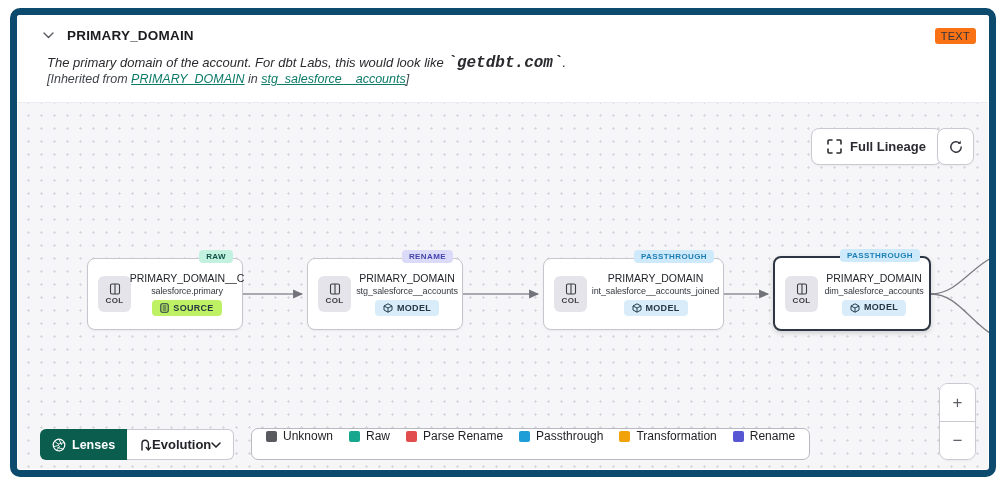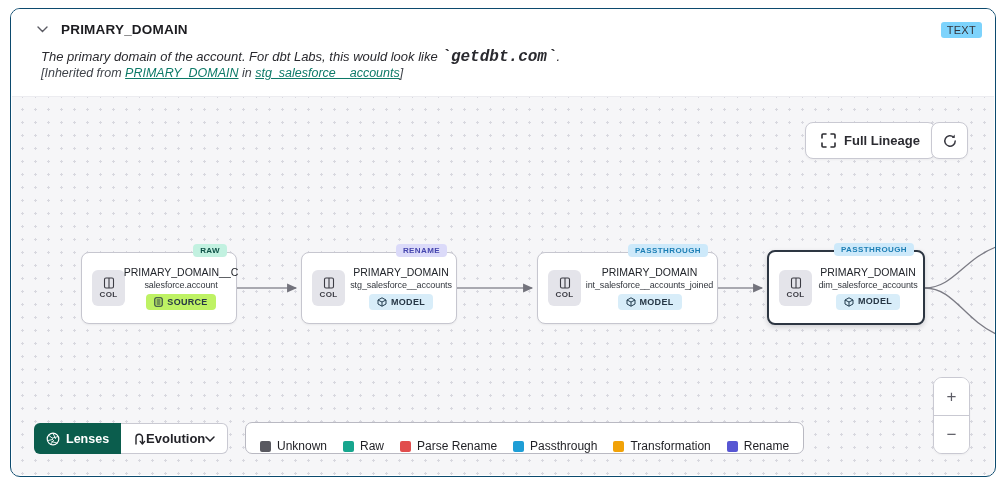--- a/index.html
+++ b/index.html
@@ -1,26 +1,26 @@
 <!DOCTYPE html>
 <html><head>
 <meta charset="utf-8">
 <style>
   * { margin:0; padding:0; box-sizing:border-box; }
   html,body { width:1008px; height:485px; background:#ffffff; font-family:"Liberation Sans", sans-serif; overflow:hidden; }
   .card {
     position:absolute; left:10px; top:8px; width:986px; height:469px;
-    background:#ffffff; border:1px solid #0c4a6e; border-radius:10px; overflow:hidden;
+    background:#ffffff; border:7px solid #0c4a6e; border-radius:10px; overflow:hidden;
   }
   
   .card-header { position:relative; padding:8px 14px 6px 20px; height:87px; background:#ffffff; }
   .title-row { display:flex; align-items:center; height:24px; }
   .hdr-chevron { width:22px; height:18px; display:flex; align-items:center; justify-content:center; color:#5b5b63; cursor:pointer; }
   .hdr-title { font-size:13.5px; font-weight:700; color:#1c1c20; margin-left:8px; letter-spacing:.2px; }
-  .text-badge { position:absolute; right:13px; top:13px; background:#7dd3fc; color:#35353b; font-size:11px; padding:2px 6px; border-radius:3px; letter-spacing:.3px; }
+  .text-badge { position:absolute; right:13px; top:13px; background:#f97316; color:#35353b; font-size:11px; padding:2px 6px; border-radius:3px; letter-spacing:.3px; }
   .desc-line { margin-top:7px; font-style:italic; font-size:13px; color:#2a2a2f; padding-left:10px; }
   .desc-code { font-family:"Liberation Mono", monospace; font-weight:700; font-size:16px; }
   .inherit-line { margin-top:0; font-style:italic; font-size:12.5px; color:#3f434a; padding-left:10px; }
   .inherit-line a { color:#0d7a68; text-decoration:underline; cursor:pointer; }
   
   .canvas {
     position:absolute; left:1px; right:1px; top:87px; bottom:1px; background:#f6f6f8;
     background-image:radial-gradient(circle, #d8d8df 1px, transparent 1.1px);
     background-size:13px 13px; background-position:4px 6px;
     border-top:1px solid #ececf0;
@@ -65,21 +65,21 @@
   .lens-bar { position:absolute; left:22px; top:326px; height:31px; display:flex; }
   .lenses-btn {
     display:flex; align-items:center; gap:6px; background:#0b5d4d; color:#fff;
     font-size:12.5px; font-weight:700; padding:0 12px; border-radius:6px 0 0 6px; cursor:pointer;
   }
   .lens-select {
     display:flex; align-items:center; background:#fff; border:1px solid #c9c9d2; border-left:none;
     color:#232329; font-size:13px; font-weight:600; padding:0 12px; border-radius:0 6px 6px 0; cursor:pointer;
   }
   
-  .legend { position:absolute; left:233px; top:325px; height:32px; background:#fff; border:1px solid #b9b9c2; border-radius:7px; display:flex; align-items:flex-end; padding:0 14px; gap:16px; }
+  .legend { position:absolute; left:233px; top:325px; height:32px; background:#fff; border:1px solid #b9b9c2; border-radius:7px; display:flex; align-items:flex-start; padding:0 14px; gap:16px; }
   .legend-item { display:flex; align-items:center; gap:6px; font-size:12px; color:#1f1f24; white-space:nowrap; }
   .legend-swatch { width:11px; height:11px; border-radius:2px; display:inline-block; }
   svg { display:block; }
 </style>
 </head>
 <body>
 
 <div class="card">
 
   <div class="card-header">
@@ -119,21 +119,21 @@
       <span class="type-badge" style="background-color: rgb(194, 241, 224); color: rgb(15, 82, 71);">RAW</span>
       <div class="col-box">
         <svg width="12" height="12" viewBox="0 0 12 12">
             <rect x="1.5" y="1" width="9" height="10" rx="1.5" fill="none" stroke="currentColor" stroke-width="1.1"></rect>
             <line x1="6" y1="1" x2="6" y2="11" stroke="currentColor" stroke-width="1.1"></line>
           </svg>
         <span class="col-label">COL</span>
       </div>
       <div class="node-body">
         <div class="node-title">PRIMARY_DOMAIN__C</div>
-        <div class="node-sub">salesforce.account</div>
+        <div class="node-sub">salesforce.primary</div>
         <span class="res-badge" style="background-color: #bef264;">
           <svg width="9" height="10" viewBox="0 0 9 10">
               <rect x="0.8" y="0.8" width="7.4" height="8.4" rx="1.4" fill="none" stroke="#263645" stroke-width="1.1"></rect>
               <line x1="2.6" y1="3" x2="6.4" y2="3" stroke="#263645" stroke-width="1"></line>
               <line x1="2.6" y1="5" x2="6.4" y2="5" stroke="#263645" stroke-width="1"></line>
               <line x1="2.6" y1="7" x2="6.4" y2="7" stroke="#263645" stroke-width="1"></line>
             </svg>
           <span>SOURCE</span>
         </span>
       </div>

